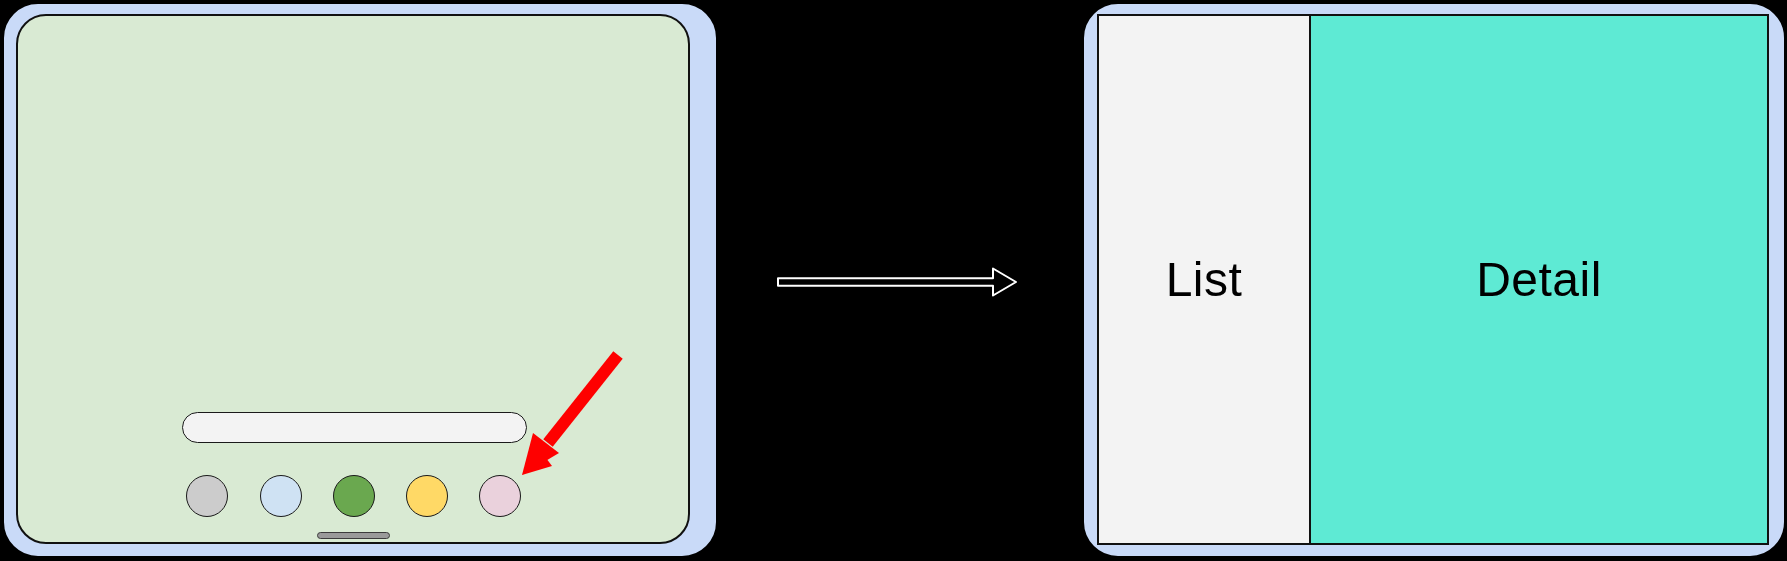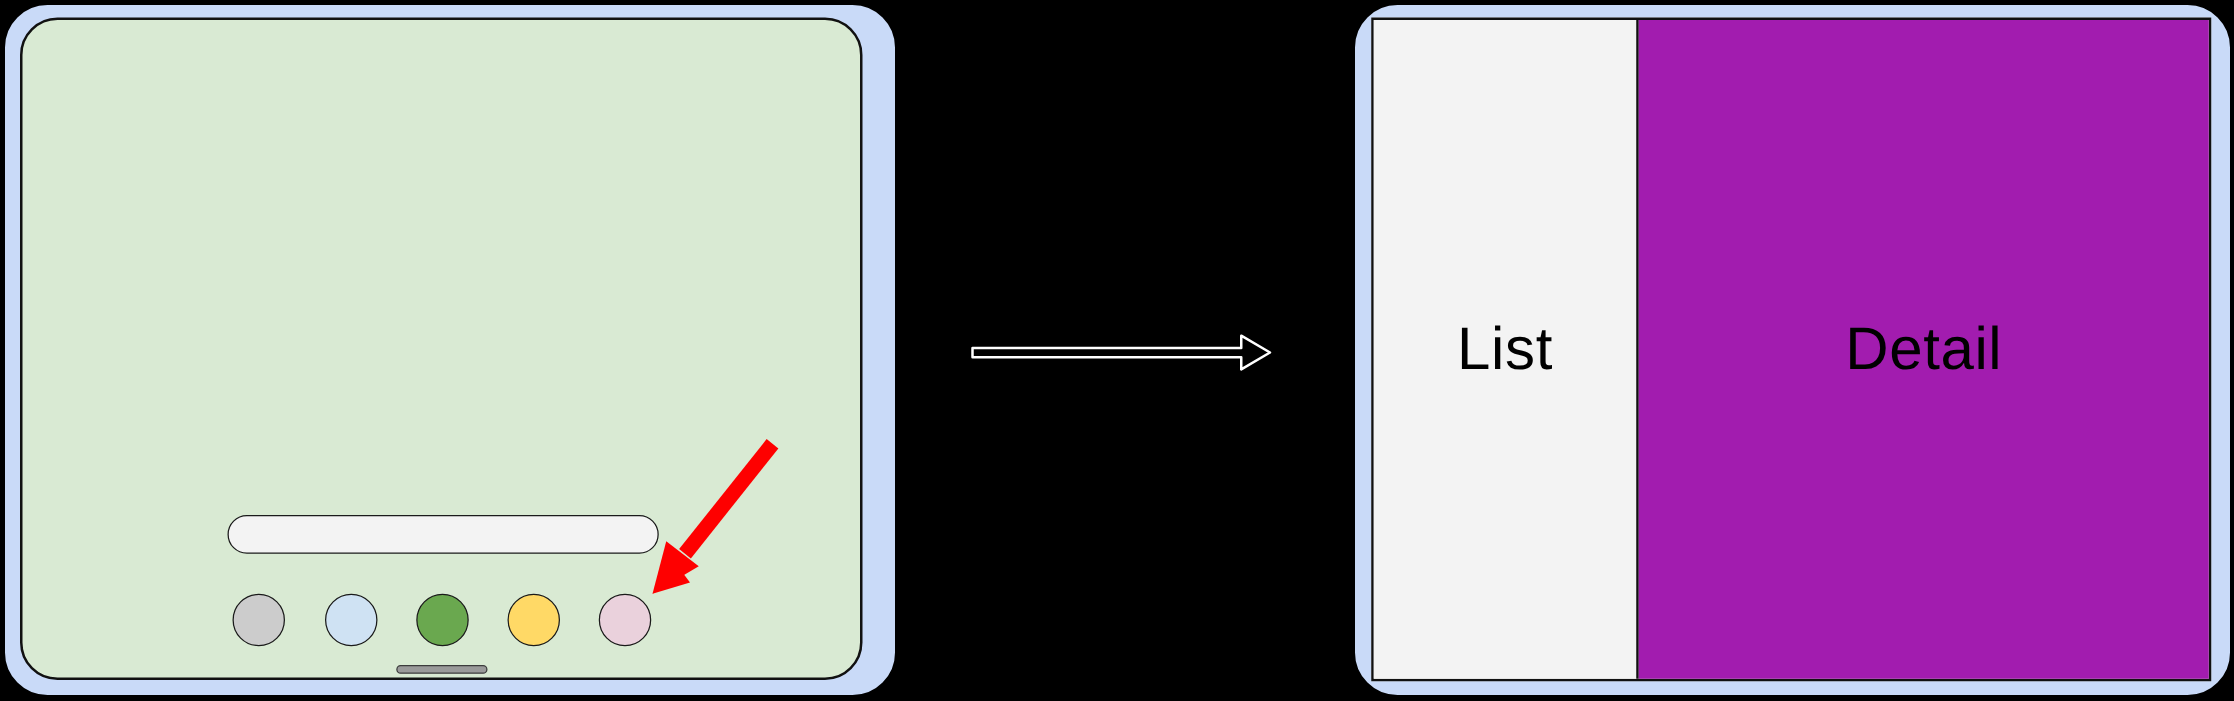--- a/index.html
+++ b/index.html
@@ -100,21 +100,21 @@
   }
   .pane.list {
     width: 212px;
     background: #f3f3f3;
     border-right: 2px solid #111111;
     box-sizing: border-box;
     flex: none;
   }
   .pane.detail {
     flex: 1;
-    background: #a21caf;
+    background: #5eead4;
   }
 </style>
 </head>
 <body>
 
 <div class="stage">
 
   <div class="device before">
     <div class="screen-before">
 

